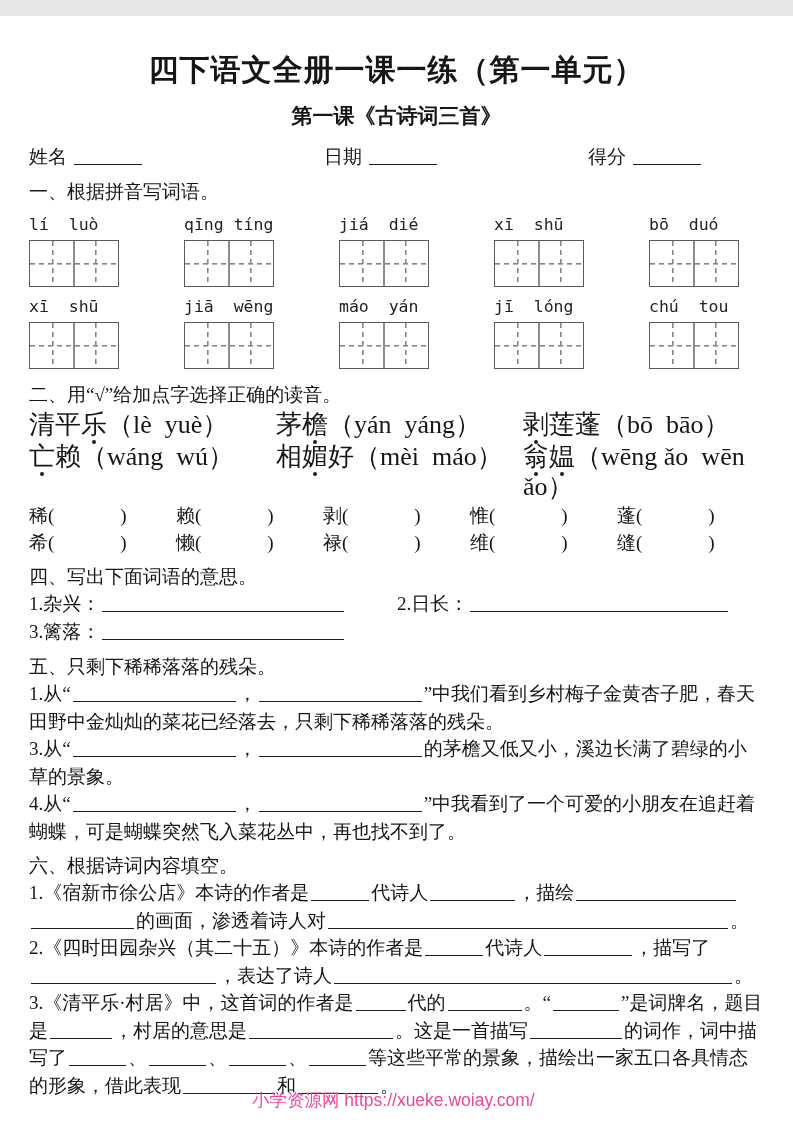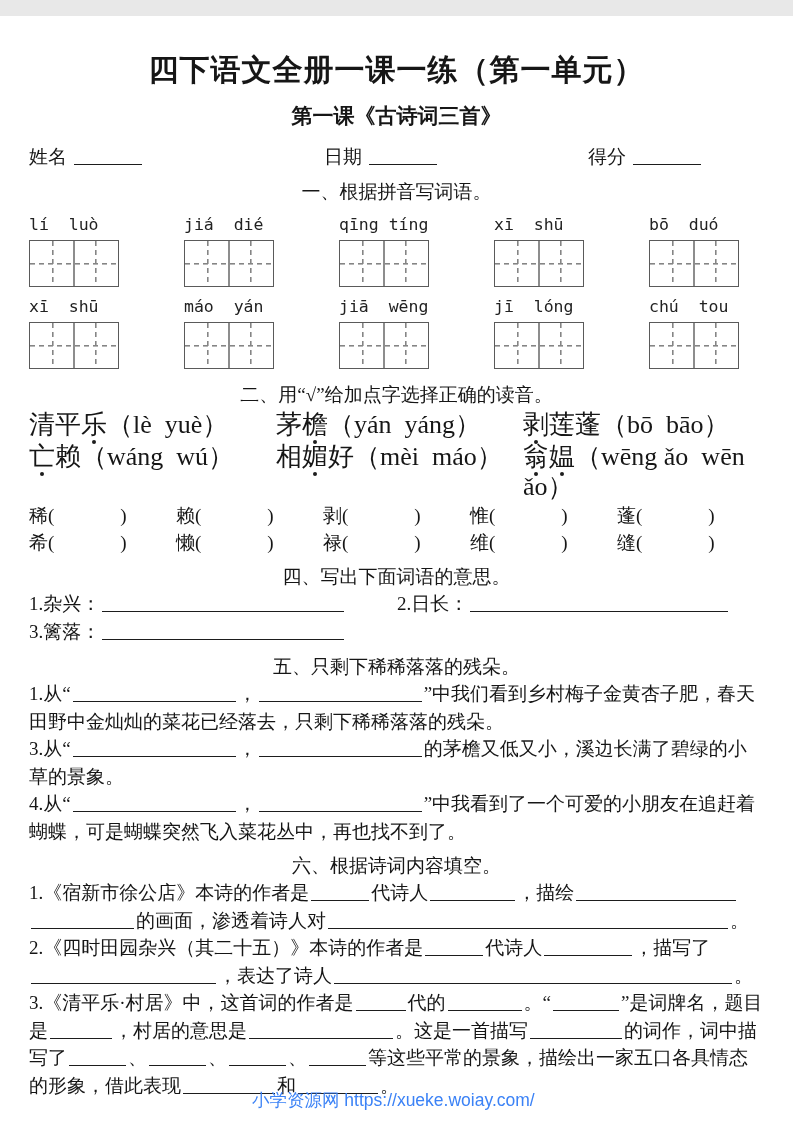--- a/index.html
+++ b/index.html
@@ -24,21 +24,21 @@
   }
   h2.subtitle {
     margin:15px 0 0 0;
     text-align:center;
     font-size:21px; line-height:26px;
     font-family:"Liberation Sans","DejaVu Sans",sans-serif;
     font-weight:bold;
   }
   .hdr { display:flex; margin-top:14px; font-size:19px; line-height:28px; }
   .hf1 { width:295px; } .hf2 { width:264px; } .hf3 { flex:1; }
-  .sec-head { font-size:19px; line-height:27px; margin-top:7px;text-align:center; }
+  .sec-head { font-size:19px; line-height:27px; margin-top:7px; }
   .seg { white-space:pre-wrap; }
   .blank {
     display:inline-block;
     height:1em;
     border-bottom:1.6px solid #1d1d1d;
     margin:0 2px -2px 2px;
   }
   .gap { display:inline-block; height:1em; }
   .dotted { position:relative; display:inline-block; }
   .dotted::after {
@@ -72,21 +72,21 @@
   
   .s3-row { display:flex; font-size:19px; line-height:27px; }
   .s3-cell { width:147px; }
   
   .s4-row { display:flex; font-size:19px; line-height:28px; }
   .s4c1 { width:368px; } .s4c2 { flex:1; }
   
   .para { font-size:19px; line-height:27.5px; margin:0; width:735px; }
   .watermark {
     position:absolute; left:252px; top:1072px;
-    font-size:17.5px; color:#3b82f6;
+    font-size:17.5px; color:#ec4899;
     font-family:"Liberation Sans","DejaVu Sans",sans-serif;
     white-space:nowrap;
   }
 </style>
 </head>
 <body>
 
 <div class="page">
 
   <h1 class="title">四下语文全册一课一练（第一单元）</h1>
@@ -99,48 +99,48 @@
   </div>
 
   <div class="sec-head">一、根据拼音写词语。</div>
 
   <div class="py-row">
     <div class="py-cell">
       <div class="py-label">lí  luò</div>
       <div class="gridbox"></div>
     </div>
     <div class="py-cell">
+      <div class="py-label">qīng tíng</div>
+      <div class="gridbox"></div>
+    </div>
+    <div class="py-cell">
       <div class="py-label">jiá  dié</div>
       <div class="gridbox"></div>
     </div>
     <div class="py-cell">
-      <div class="py-label">qīng tíng</div>
-      <div class="gridbox"></div>
-    </div>
-    <div class="py-cell">
       <div class="py-label">xī  shū</div>
       <div class="gridbox"></div>
     </div>
     <div class="py-cell">
       <div class="py-label">bō  duó</div>
       <div class="gridbox"></div>
     </div>
   </div>
 
   <div class="py-row">
     <div class="py-cell">
       <div class="py-label">xī  shū</div>
       <div class="gridbox"></div>
     </div>
     <div class="py-cell">
+      <div class="py-label">jiā  wēng</div>
+      <div class="gridbox"></div>
+    </div>
+    <div class="py-cell">
       <div class="py-label">máo  yán</div>
-      <div class="gridbox"></div>
-    </div>
-    <div class="py-cell">
-      <div class="py-label">jiā  wēng</div>
       <div class="gridbox"></div>
     </div>
     <div class="py-cell">
       <div class="py-label">jī  lóng</div>
       <div class="gridbox"></div>
     </div>
     <div class="py-cell">
       <div class="py-label">chú  tou</div>
       <div class="gridbox"></div>
     </div>

